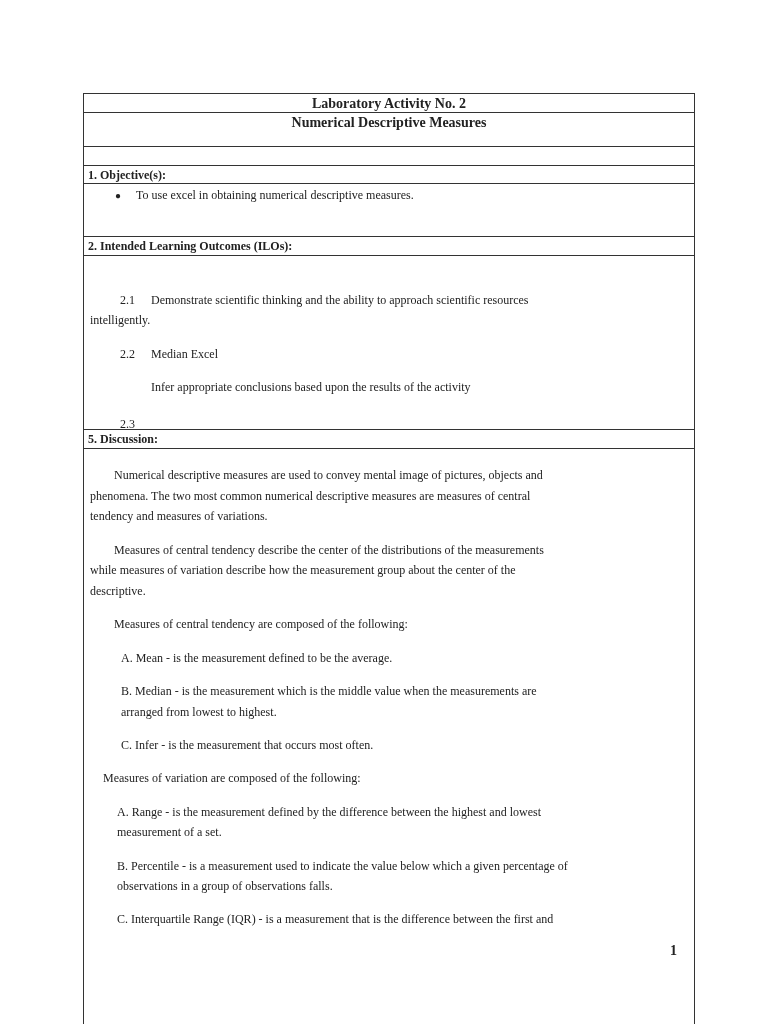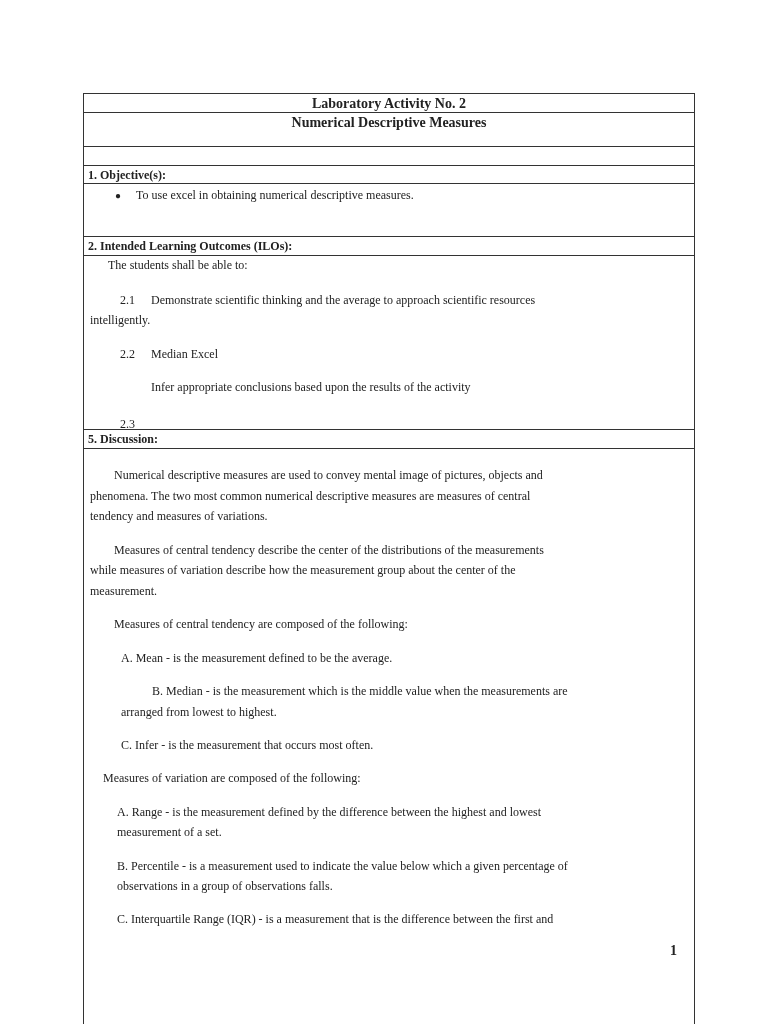--- a/index.html
+++ b/index.html
@@ -33,49 +33,48 @@
     <div class="hline" style="top:71px;"></div>
 
     <div class="row section-head" style="top:72px;">1. Objective(s):</div>
     <div class="hline" style="top:89px;"></div>
     <span class="bullet-dot" style="top:96px;">●</span>
     <div class="txt" style="left:52px; top:91px;">To use excel in obtaining numerical descriptive measures.</div>
     <div class="hline" style="top:142px;"></div>
 
     <div class="row section-head" style="top:143px;">2. Intended Learning Outcomes (ILOs):</div>
     <div class="hline" style="top:161px;"></div>
-    <div class="txt" style="left:24px; top:161px;">The students shall be able to:</div>
 
     <div class="txt" style="left:36px; top:196px;">2.1</div>
-    <div class="txt" style="left:67px; top:196px;">Demonstrate scientific thinking and the average to approach scientific resources</div>
+    <div class="txt" style="left:67px; top:196px;">Demonstrate scientific thinking and the ability to approach scientific resources</div>
     <div class="txt" style="left:6px; top:216px;">intelligently.</div>
 
     <div class="txt" style="left:36px; top:250px;">2.2</div>
     <div class="txt" style="left:67px; top:250px;">Median Excel</div>
 
     <div class="txt" style="left:36px; top:283px;margin-top:37px;">2.3</div>
     <div class="txt" style="left:67px; top:283px;">Infer appropriate conclusions based upon the results of the activity</div>
 
     <div class="hline" style="top:335px;"></div>
 
     <div class="row section-head" style="top:336px;">5. Discussion:</div>
     <div class="hline" style="top:354px;"></div>
 
     <div class="txt" style="left:30px; top:371px;">Numerical descriptive measures are used to convey mental image of pictures, objects and</div>
     <div class="txt" style="left:6px; top:392px;">phenomena.  The two most common numerical descriptive measures are measures of central</div>
     <div class="txt" style="left:6px; top:412px;">tendency and measures of variations.</div>
 
     <div class="txt" style="left:30px; top:446px;">Measures of central tendency describe the center of the distributions of the measurements</div>
     <div class="txt" style="left:6px; top:466px;">while measures of variation describe how the measurement group about the center of the</div>
-    <div class="txt" style="left:6px; top:487px;">measurement.</div>
+    <div class="txt" style="left:6px; top:487px;">descriptive.</div>
 
     <div class="txt" style="left:30px; top:520px;">Measures of central tendency are composed of the following:</div>
 
     <div class="txt" style="left:37px; top:554px;">A. Mean - is the measurement defined to be the average.</div>
-    <div class="txt" style="left:37px; top:587px;margin-left:31px;">B. Median - is the measurement which is the middle value when the measurements are</div>
+    <div class="txt" style="left:37px; top:587px;">B. Median - is the measurement which is the middle value when the measurements are</div>
     <div class="txt" style="left:37px; top:608px;">arranged from lowest to highest.</div>
     <div class="txt" style="left:37px; top:641px;">C. Infer - is the measurement that occurs most often.</div>
 
     <div class="txt" style="left:19px; top:674px;">Measures of variation are composed of the following:</div>
 
     <div class="txt" style="left:33px; top:708px;">A.  Range - is the measurement defined by the difference between the highest and lowest</div>
     <div class="txt" style="left:33px; top:728px;">measurement of a set.</div>
     <div class="txt" style="left:33px; top:762px;">B. Percentile - is a measurement used to indicate the value below which a given percentage of</div>
     <div class="txt" style="left:33px; top:782px;">observations in a group of observations falls.</div>
     <div class="txt" style="left:33px; top:815px;">C. Interquartile Range (IQR) - is a measurement that is the difference between the first and</div>

